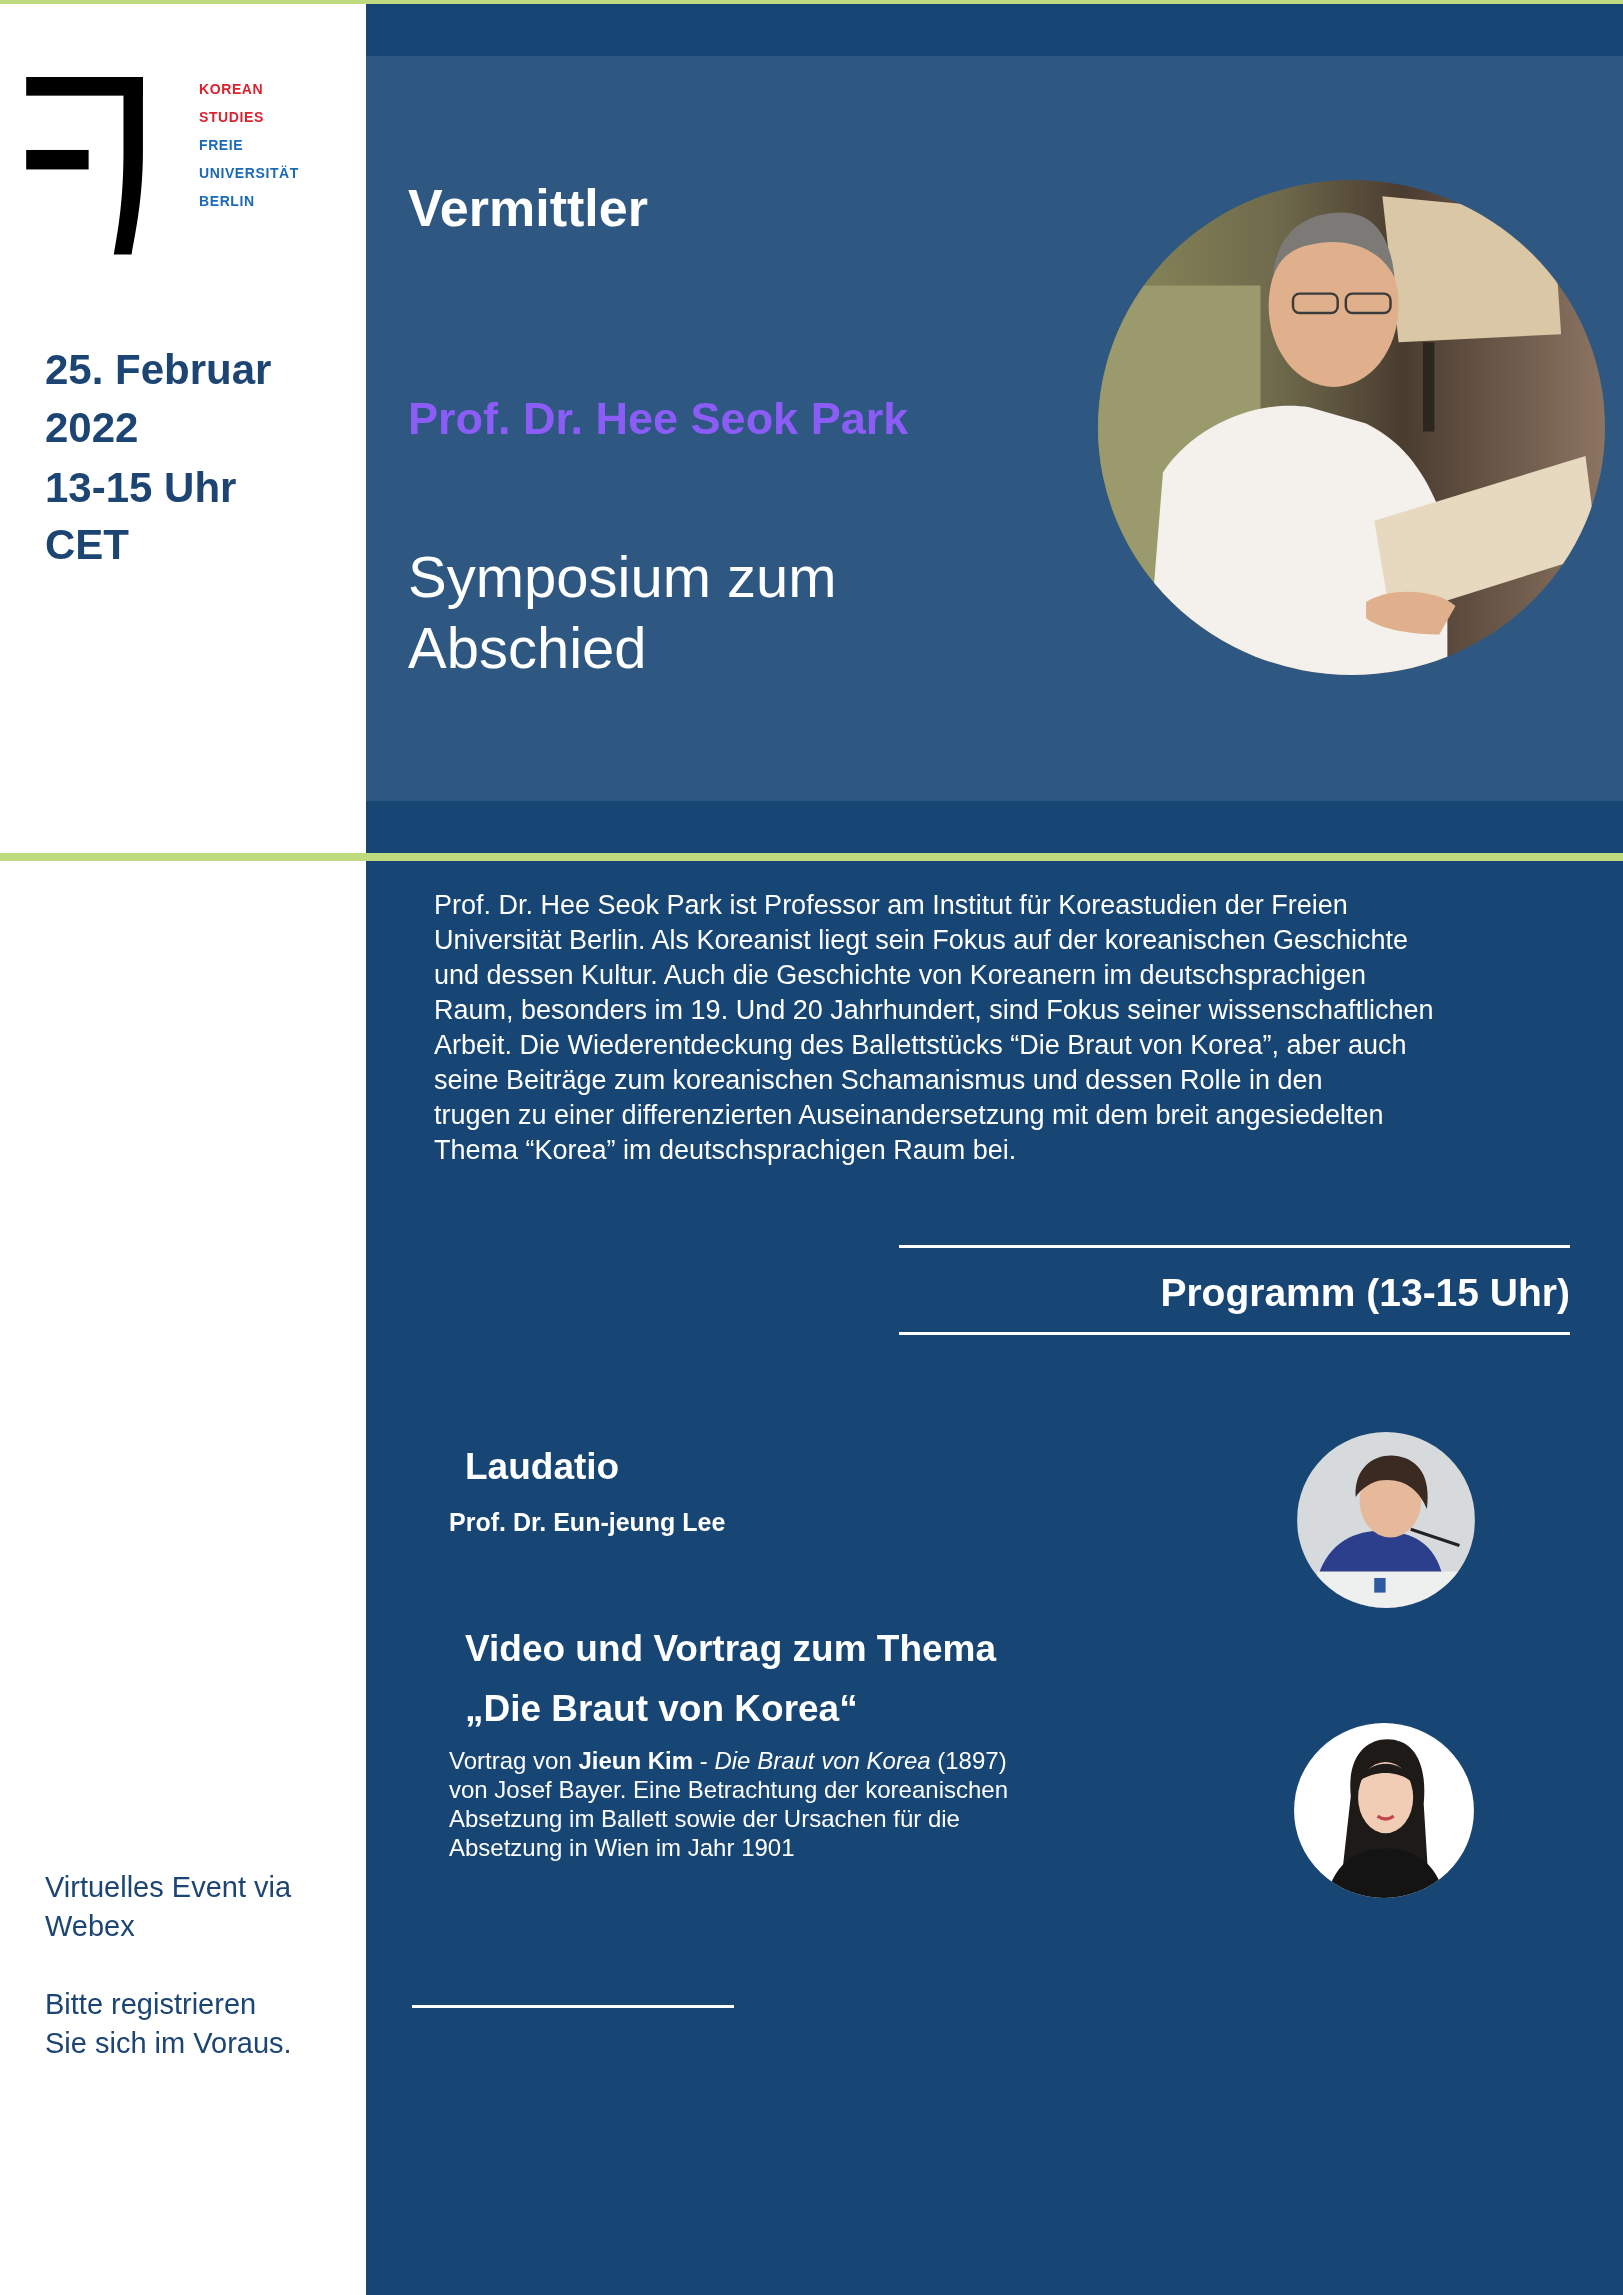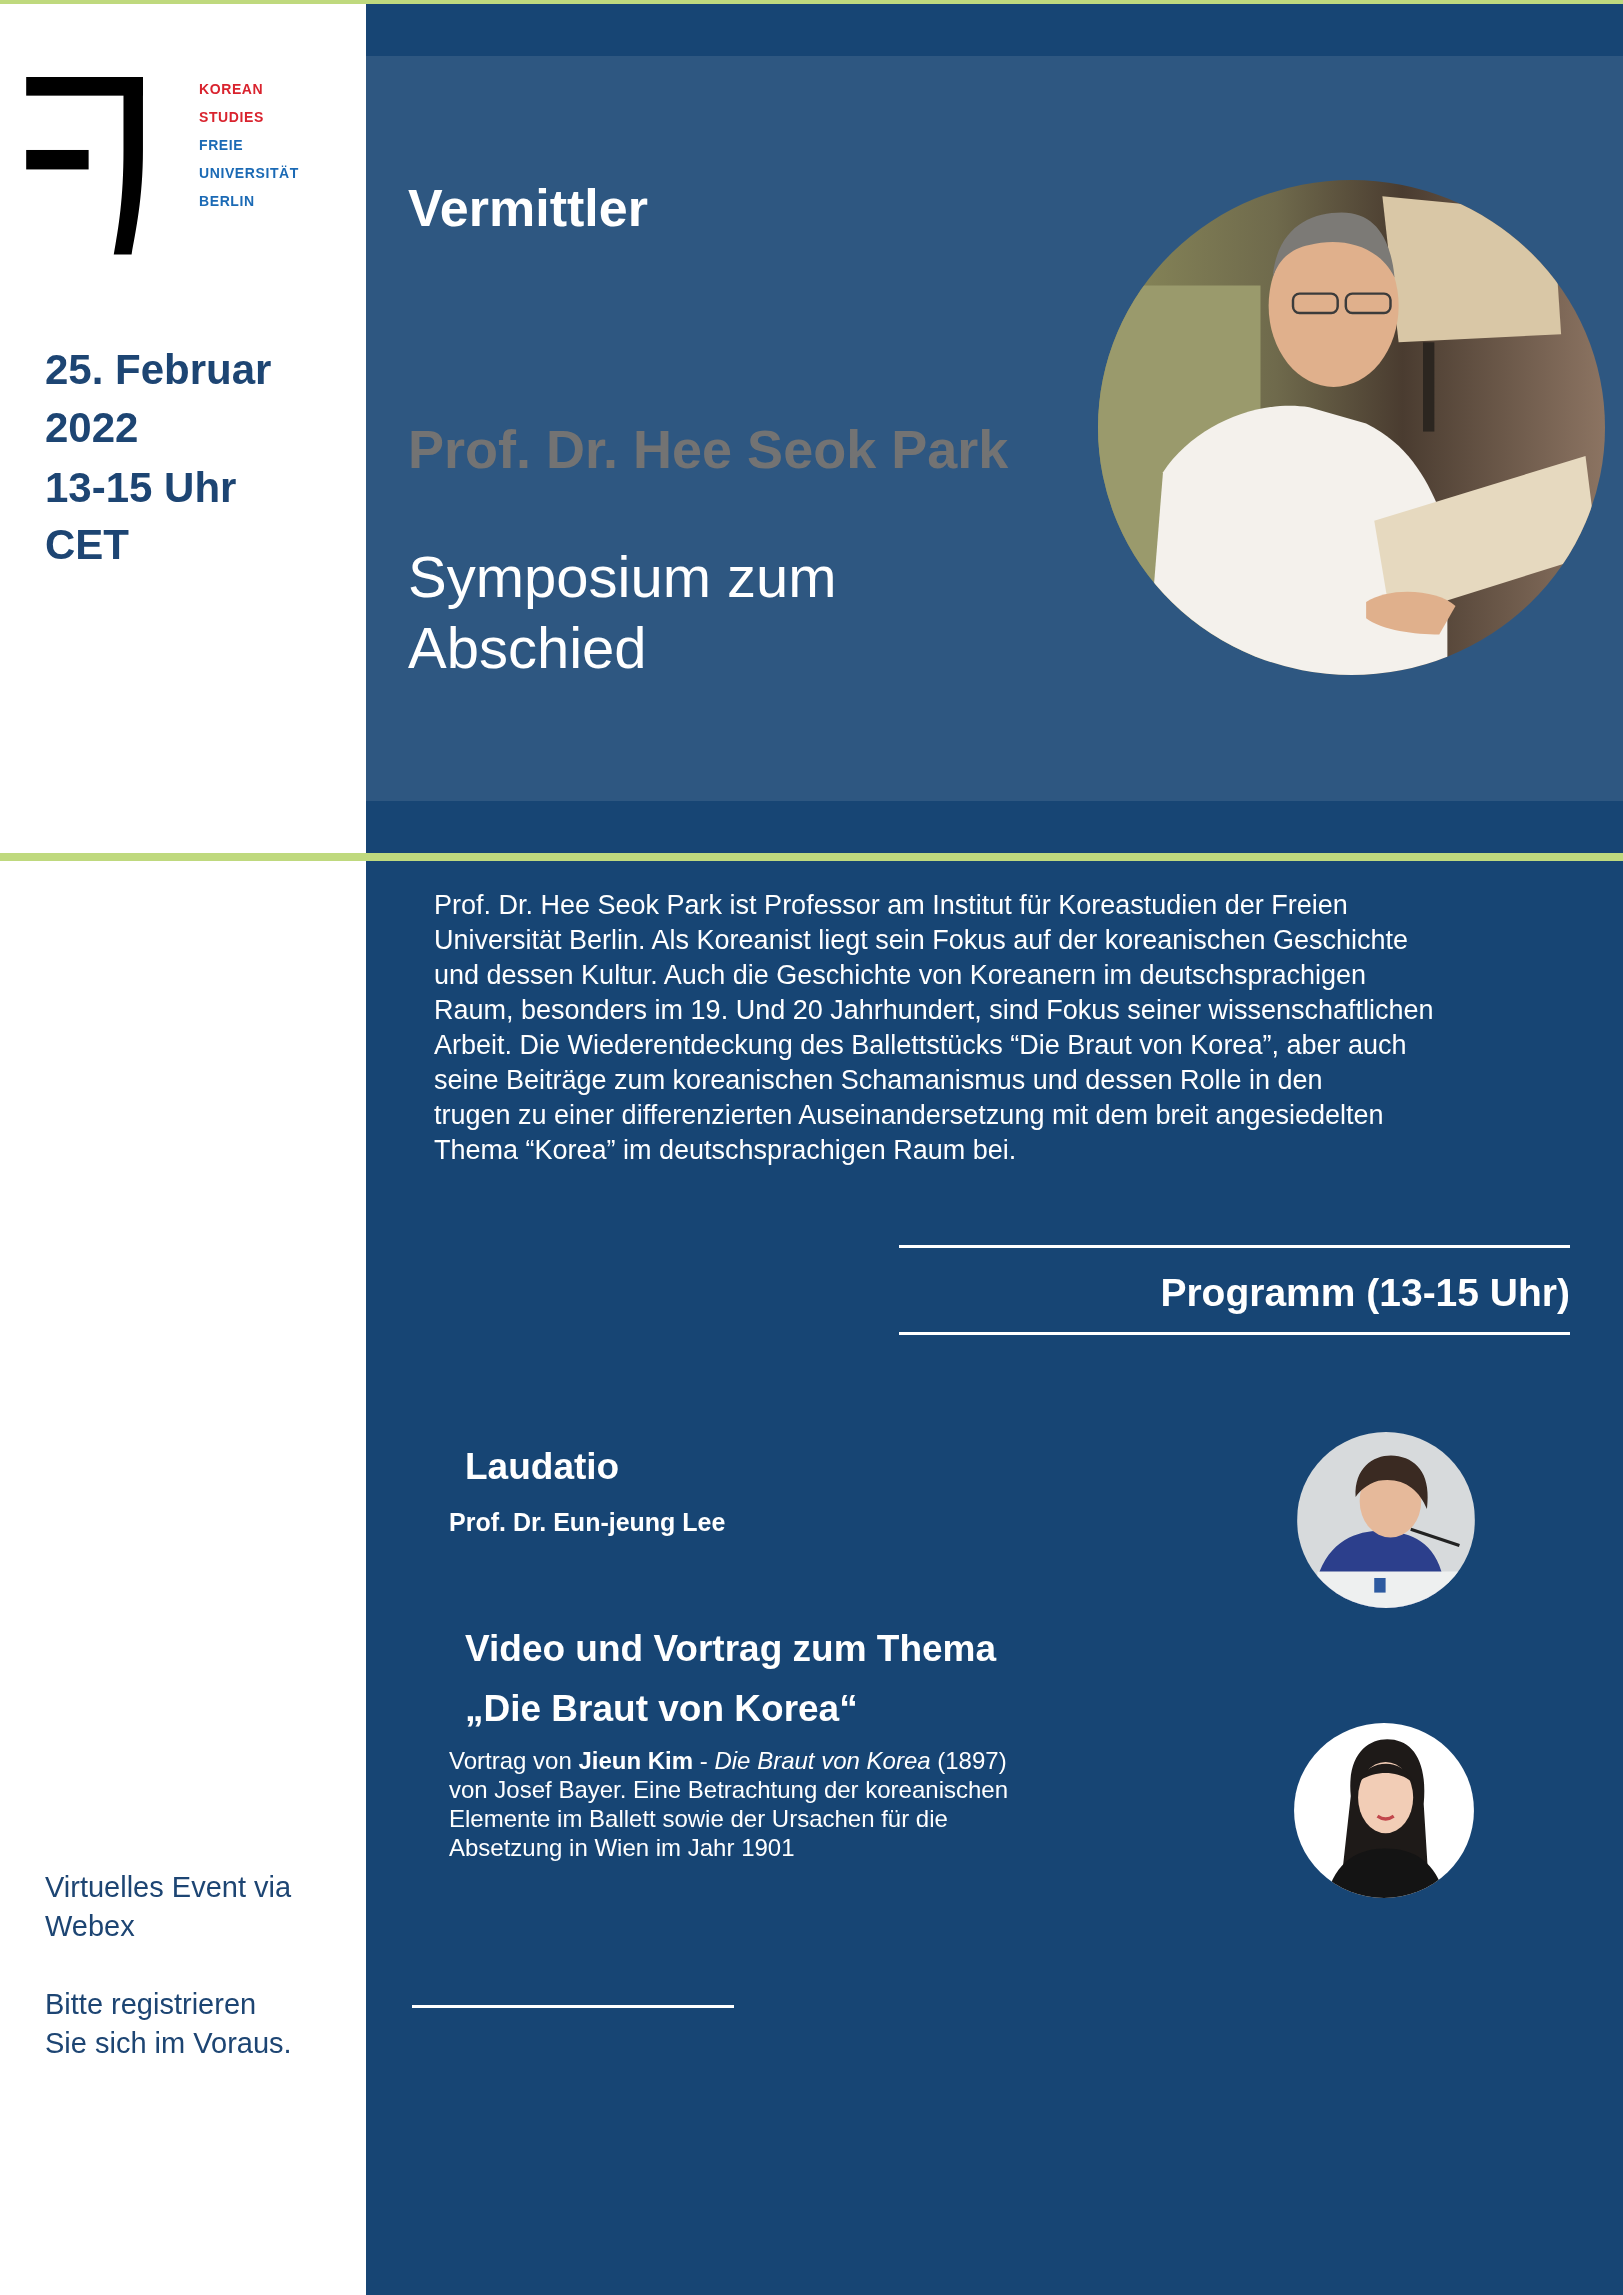--- a/index.html
+++ b/index.html
@@ -19,21 +19,21 @@
   
   .logo-mark { left: 26px; top: 77px; width: 122px; height: 180px; }
   .logo-text { left: 199px; top: 75px; font-weight: bold; font-size: 14px; line-height: 28px; letter-spacing: 0.6px; }
   .logo-red { color: #d9232e; }
   .logo-blue { color: #1b6ab5; }
 
   .date-block { left: 45px; top: 341px; color: #1d4573; font-weight: bold; font-size: 42px; line-height: 58px; }
   .date-block div { white-space: nowrap; }
 
   .title { left: 408px; top: 172px; color: #ffffff; font-weight: bold; font-size: 52px; line-height: 73px; }
-  .title-name { left: 408px; top: 417px; color: #737373; font-weight: bold; font-size: 54px; line-height: 65px; white-space: nowrap; }
+  .title-name { left: 408px; top: 386px; color: #8b5cf6; font-weight: bold; font-size: 45px; line-height: 65px; white-space: nowrap; }
   .subtitle { left: 408px; top: 541px; color: #ffffff; font-size: 58px; line-height: 71px; }
 
   .photo-main { left: 1098px; top: 180px; width: 507px; height: 495px; border-radius: 50%; overflow: hidden; }
 
   .bio { left: 434px; top: 888px; width: 1153px; color: #ffffff; font-size: 27px; line-height: 35px; }
 
   .rule { background: #ffffff; height: 3.2px; }
   .prog-rule-1 { left: 899px; top: 1245px; width: 671px; }
   .prog-rule-2 { left: 899px; top: 1332px; width: 671px; }
   .prog-title { left: 899px; top: 1267px; width: 671px; text-align: right; color: #ffffff; font-weight: bold; font-size: 39px; line-height: 52px; }
@@ -148,21 +148,21 @@
   </svg>
 </div>
 
 <div class="abs item-title video-title">
   <div>Video und Vortrag zum Thema</div>
   <div>„Die Braut von Korea“</div>
 </div>
 <div class="abs video-desc">
   <div><span>Vortrag von </span><b>Jieun Kim</b><span> - </span><i>Die Braut von Korea</i><span> (1897)</span></div>
   <div>von Josef Bayer. Eine Betrachtung der koreanischen</div>
-  <div>Elemente im Ballett sowie der Ursachen für die</div>
+  <div>Absetzung im Ballett sowie der Ursachen für die</div>
   <div>Absetzung in Wien im Jahr 1901</div>
 </div>
 <div class="abs photo-kim" title="Portrait of Jieun Kim">
   <svg width="180" height="175" viewBox="0 0 222 216">
     <rect width="222" height="216" fill="#ffffff"></rect>
     <path d="M70 90 C65 40 90 20 115 20 C145 20 165 45 160 100 L165 180 L60 180 Z" fill="#1e1a18"></path>
     <ellipse cx="113" cy="92" rx="34" ry="44" fill="#f2cdb6"></ellipse>
     <path d="M80 72 C90 45 135 40 148 75 C130 58 100 58 80 72 Z" fill="#1e1a18"></path>
     <path d="M40 216 C50 170 80 155 113 155 C146 155 176 170 186 216 Z" fill="#141414"></path>
     <path d="M103 115 Q113 122 123 115" stroke="#c2474c" stroke-width="4" fill="none"></path>

